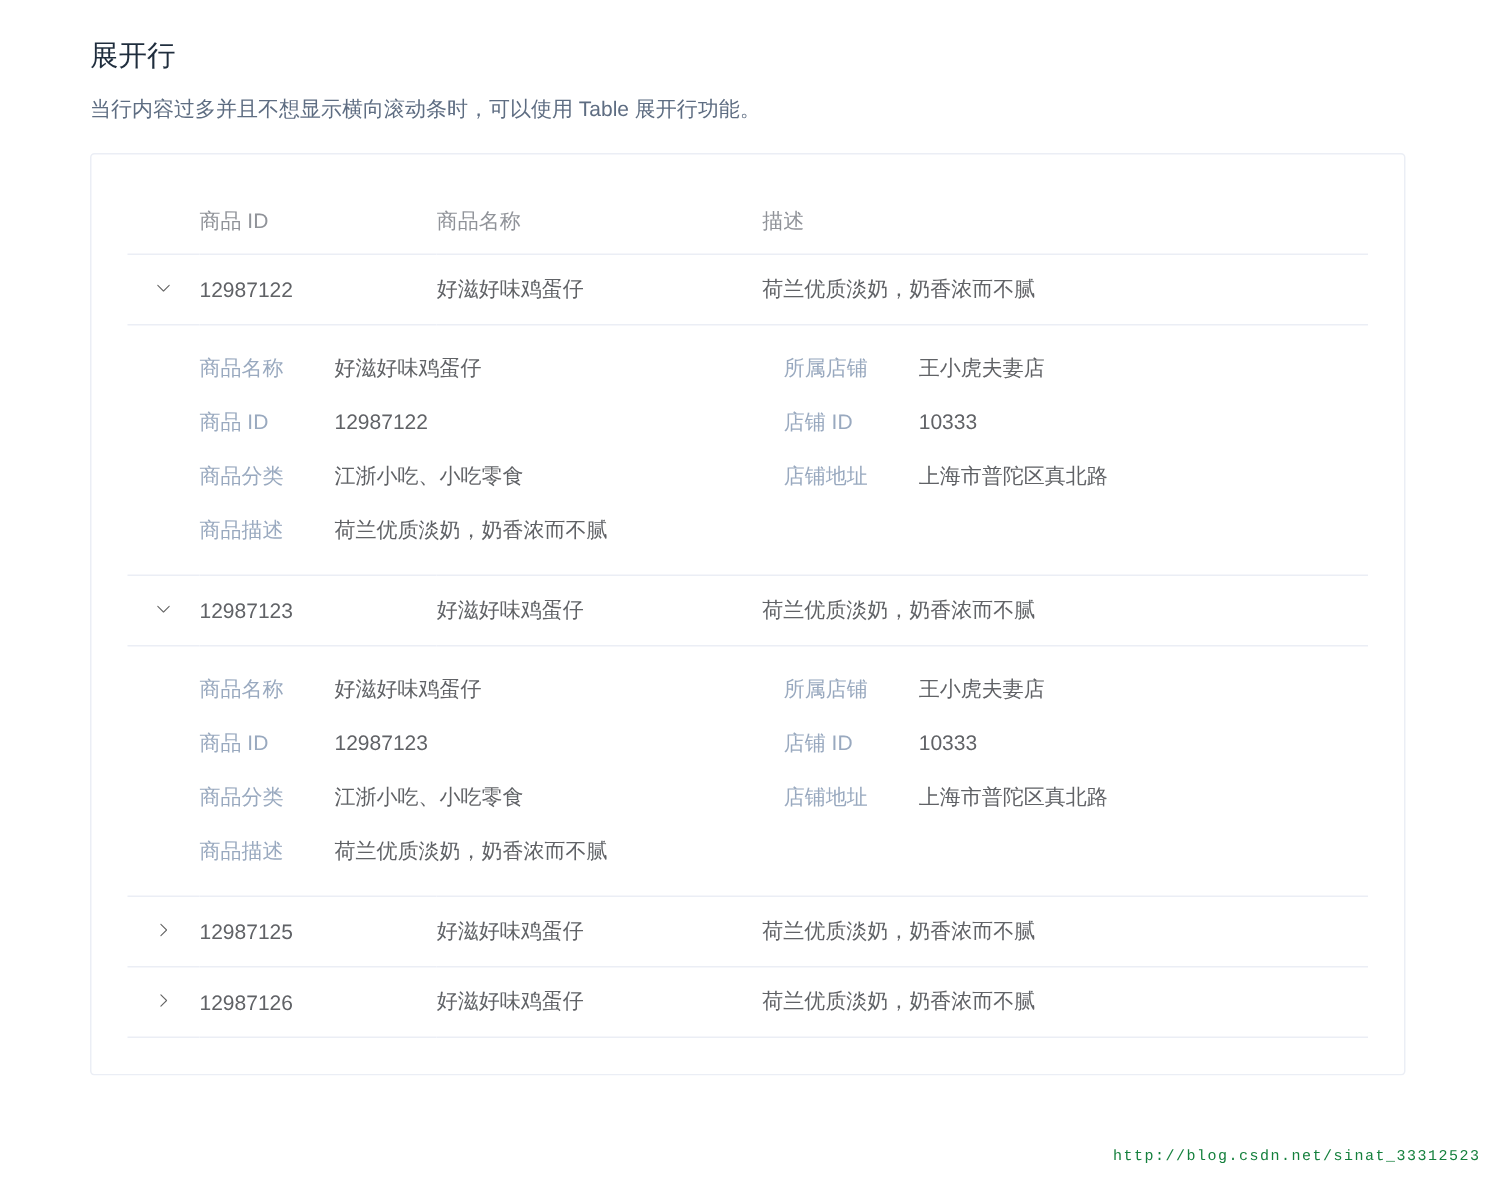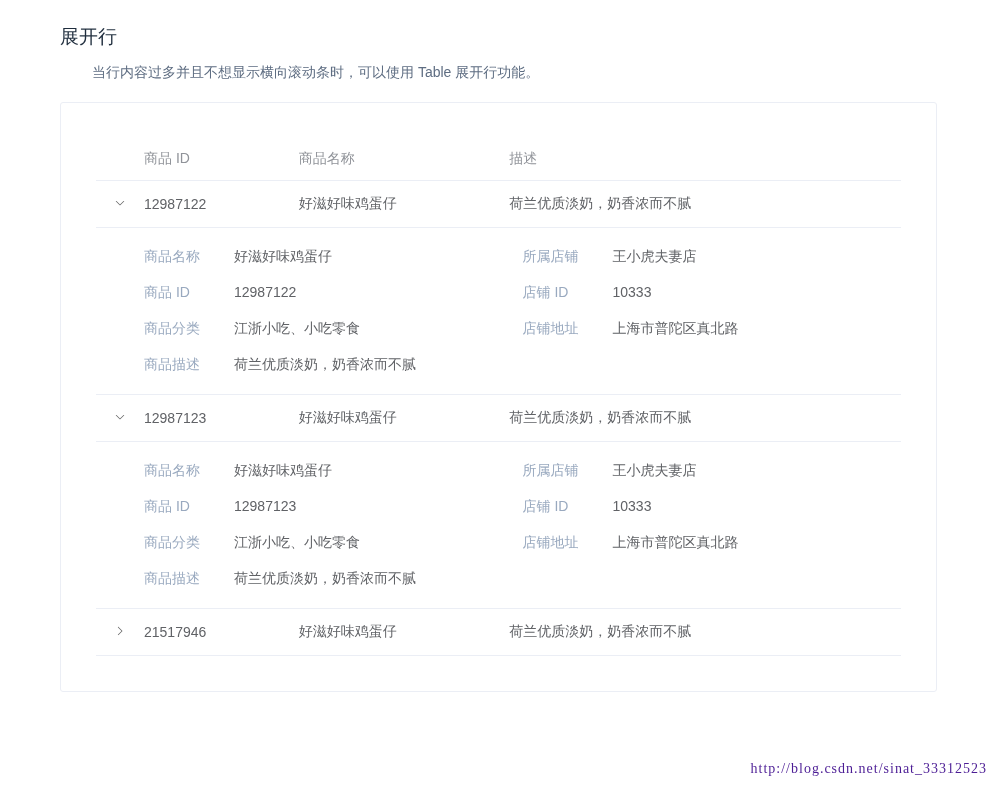--- a/index.html
+++ b/index.html
@@ -18,26 +18,25 @@
     .page-title {
       font-size: 19px;
       font-weight: 400;
       color: #1f2d3d;
       margin-bottom: 14px;
     }
     .page-desc {
       font-size: 14px;
       color: #5e6d82;
       margin-bottom: 20px;
-      margin-left: 32px;
     }
     .card {
       border: 1px solid #ebeef5;
       border-radius: 3px;
-      padding: 35px;
+      padding: 24px;
     }
     .tbl {
       width: 100%;
       border-collapse: collapse;
     }
     .thead-row th {
       text-align: left;
       font-weight: 500;
       color: #909399;
       padding: 12px 0;
@@ -93,23 +92,23 @@
     }
     .form-value {
       flex: 1;
       color: #606266;
       font-size: 14px;
     }
     .watermark {
       position: fixed;
       right: 10px;
       bottom: 8px;
-      color: #4c1d95;
-      font-size: 14px;
-      font-family: Liberation Serif, serif;
+      color: #15803d;
+      font-size: 10px;
+      font-family: Liberation Mono, monospace;
       letter-spacing: 1px;
     }
   </style>
 </head>
 <body>
 
 <h2 class="page-title">展开行</h2>
 <p class="page-desc">当行内容过多并且不想显示横向滚动条时，可以使用 Table 展开行功能。</p>
 
 <div class="card">
@@ -204,21 +203,29 @@
                 <span class="form-label">商品描述</span>
                 <span class="form-value">荷兰优质淡奶，奶香浓而不腻</span>
               </div>
             </div>
           </td>
         </tr>
         <tr class="row">
           <td class="col-expand"><span class="expand-icon"><svg viewBox="0 0 1024 1024" fill="currentColor">
                 <path d="M340.8 165.8c-12.5 12.5-12.5 32.8 0 45.3L641.7 512 340.8 812.9c-12.5 12.5-12.5 32.8 0 45.3s32.8 12.5 45.3 0l323.5-323.5c12.5-12.5 12.5-32.8 0-45.3L386.1 165.8c-12.5-12.5-32.8-12.5-45.3 0z"></path>
               </svg></span></td>
-          <td>21517946</td>
+          <td>12987125</td>
+          <td>好滋好味鸡蛋仔</td>
+          <td>荷兰优质淡奶，奶香浓而不腻</td>
+        </tr>
+        <tr class="row">
+          <td class="col-expand"><span class="expand-icon"><svg viewBox="0 0 1024 1024" fill="currentColor">
+                <path d="M340.8 165.8c-12.5 12.5-12.5 32.8 0 45.3L641.7 512 340.8 812.9c-12.5 12.5-12.5 32.8 0 45.3s32.8 12.5 45.3 0l323.5-323.5c12.5-12.5 12.5-32.8 0-45.3L386.1 165.8c-12.5-12.5-32.8-12.5-45.3 0z"></path>
+              </svg></span></td>
+          <td>12987126</td>
           <td>好滋好味鸡蛋仔</td>
           <td>荷兰优质淡奶，奶香浓而不腻</td>
         </tr>
       </tbody>
   </table>
 </div>
 
 <div class="watermark">http://blog.csdn.net/sinat_33312523</div>
 
 </body></html>

